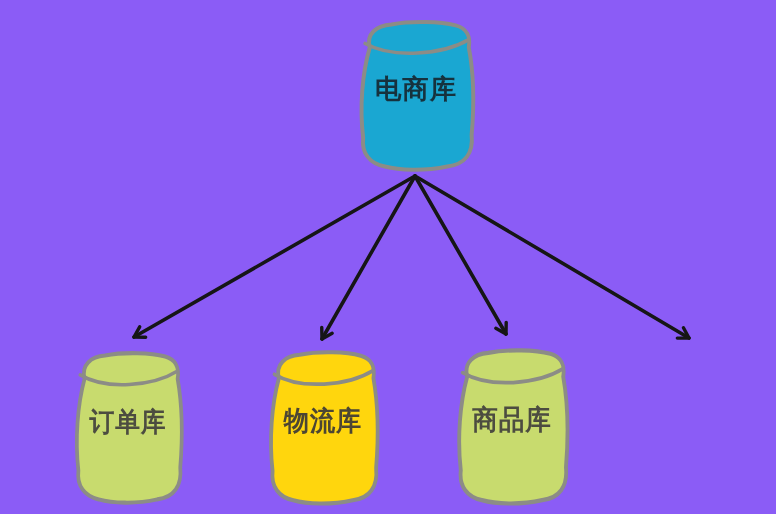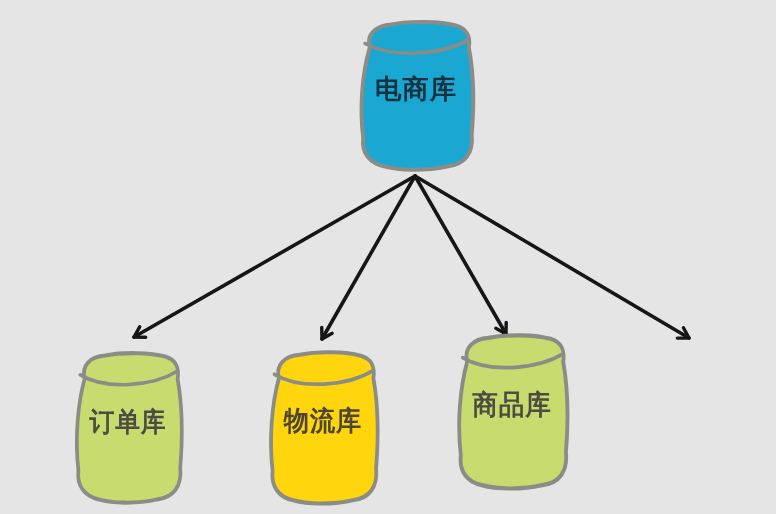--- a/index.html
+++ b/index.html
@@ -1,20 +1,20 @@
 <!DOCTYPE html>
 <html><head>
 <meta charset="utf-8">
 <style>
   html, body { margin: 0; padding: 0; background: #ffffff; }
   .canvas {
     position: relative;
     width: 776px;
     height: 514px;
-    background: #e5e5e5;
+    background: #8b5cf6;
     overflow: hidden;
     font-family: "Liberation Sans", "DejaVu Sans", sans-serif;
   }
   svg.arrows {
     position: absolute;
     left: 0; top: 0;
     width: 776px; height: 514px;
   }
   .arrow-lines line {
     stroke-width: 3.6;
@@ -90,21 +90,21 @@
   <div class="cyl" style="left:260px; top:343px; width:126px; height:168px;">
     <svg viewBox="0 0 140 172" preserveAspectRatio="none" stroke="#8c8c86">
       <g fill="#ffd60d">
         <path class="body" d="M 21 36 C 17 22 28 13 44 12 C 66 8 96 9 112 13 C 124 16 128 25 126 36 C 131 62 132 94 129 128 C 131 147 122 159 103 161 C 79 166 52 165 37 161 C 21 158 12 147 14 131 C 10 99 13 63 21 36 Z"></path>
         <path class="cap" d="M 16 32 C 45 48 98 44 126 28"></path>
         <text class="label" x="70" y="80" dominant-baseline="central" fill="#4c4633">物流库</text>
       </g>
     </svg>
   </div>
 
-  <div class="cyl" style="left:448px; top:326px; width:128px; height:170px;">
+  <div class="cyl" style="left:448px; top:341px; width:128px; height:170px;">
     <svg viewBox="0 0 140 172" preserveAspectRatio="none" stroke="#8c8c86">
       <g fill="#c8db6e">
         <path class="body" d="M 21 36 C 17 22 28 13 44 12 C 66 8 96 9 112 13 C 124 16 128 25 126 36 C 131 62 132 94 129 128 C 131 147 122 159 103 161 C 79 166 52 165 37 161 C 21 158 12 147 14 131 C 10 99 13 63 21 36 Z"></path>
         <path class="cap" d="M 16 32 C 45 48 98 44 126 28"></path>
         <text class="label" x="70" y="80" dominant-baseline="central" fill="#4c4c40">商品库</text>
       </g>
     </svg>
   </div>
 
 

